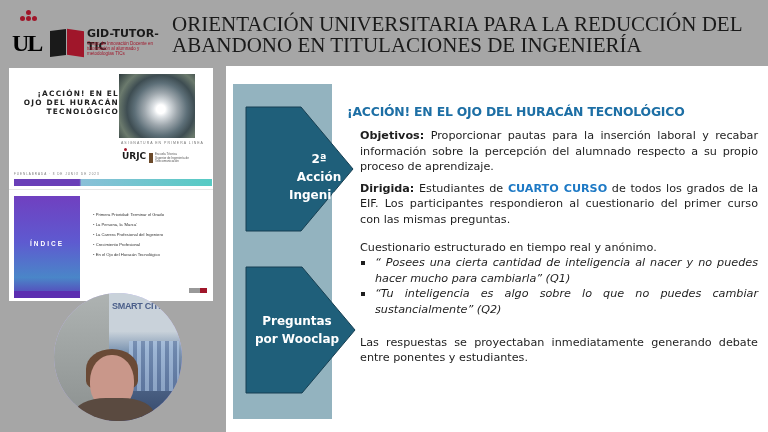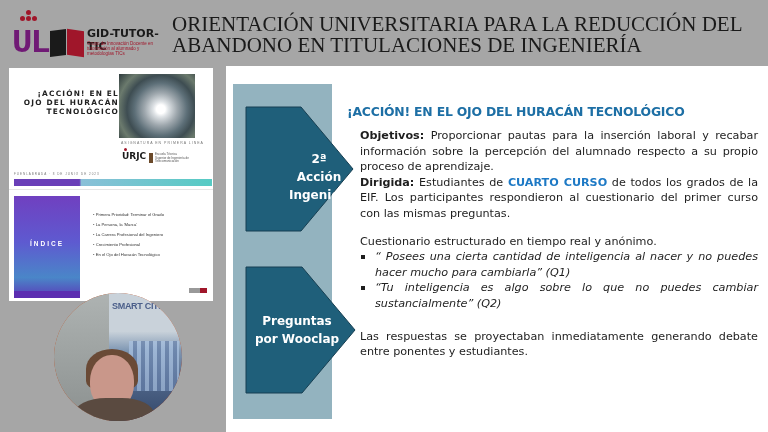--- a/index.html
+++ b/index.html
@@ -4,21 +4,21 @@
   <style>
     * { box-sizing: border-box; margin: 0; padding: 0; }
     html, body { width: 768px; height: 432px; overflow: hidden; }
     body {
       background: #a6a6a6;
       position: relative;
       font-family: "Liberation Sans", sans-serif;
     }
     
     .logo { position: absolute; left: 10px; top: 8px; width: 150px; height: 50px; }
-    .logo .ul { position: absolute; left: 2px; top: 20px; font-family: Liberation Mono, monospace; font-weight: bold; font-size: 34px; color: #701a75; letter-spacing: -2px; line-height: 30px; }
+    .logo .ul { position: absolute; left: 2px; top: 20px; font-family: Liberation Serif, serif; font-weight: bold; font-size: 24px; color: #000000; letter-spacing: -2px; line-height: 30px; }
     .logo .crown { position: absolute; left: 8px; top: 2px; width: 22px; height: 14px; }
     .logo .crown span { position: absolute; width: 5px; height: 5px; border-radius: 50%; background: #a0162a; }
     .logo .book { position: absolute; left: 40px; top: 22px; width: 34px; height: 26px; }
     .logo .book .left { position: absolute; left: 0; top: 0; width: 16px; height: 26px; background: #1a1a1a; transform: skewY(-8deg); }
     .logo .book .right { position: absolute; left: 17px; top: 0; width: 17px; height: 26px; background: #a0162a; transform: skewY(8deg); }
     .logo .gid { position: absolute; left: 77px; top: 19px; font-family: "DejaVu Sans", sans-serif; font-weight: bold; font-size: 11px; color: #1a1a1a; letter-spacing: 0; }
     .logo .sub { position: absolute; left: 77px; top: 33px; font-size: 4.5px; line-height: 5px; color: #a0162a; width: 70px; }
 
     .header-title {
       position: absolute; left: 172px; top: 14px; width: 590px;
@@ -54,21 +54,21 @@
     .thumb .indice .lbl { position: absolute; left: 0; top: 44px; width: 66px; text-align: center; font-size: 6.5px; font-weight: bold; letter-spacing: 2px; color: #ffffff; }
     .thumb .indice .foot { position: absolute; left: 0; bottom: 0; width: 66px; height: 7px; background: #5b2db0; }
     .thumb ul { position: absolute; left: 84px; top: 142px; list-style: none; }
     .thumb li { font-size: 4.2px; line-height: 10px; color: #333; white-space: nowrap; }
     .thumb li::before { content: "• "; }
     .thumb .tlogo { position: absolute; right: 6px; bottom: 8px; width: 18px; height: 5px; background: linear-gradient(90deg, #999 0 60%, #a0162a 60%); }
 
     
     .webcam {
       position: absolute; left: 54px; top: 293px; width: 128px; height: 128px; border-radius: 50%;
-      overflow: hidden; background: #c2410c;
+      overflow: hidden; background: #c4b5fd;
     }
     .webcam .wall { position: absolute; left: 0; top: 0; width: 55px; height: 128px; background: linear-gradient(180deg, #aeb3b2, #8c9190); }
     .webcam .poster { position: absolute; left: 55px; top: 0; width: 80px; height: 128px; background: linear-gradient(180deg, #c9d2da 0 30%, #7f97b3 45%, #4f6588 70%, #33476a 100%); }
     .webcam .poster .t { position: absolute; left: 3px; top: 8px; font-size: 9px; color: #4b5f8a; font-weight: bold; letter-spacing: -0.3px; white-space: nowrap; }
     .webcam .poster .bld { position: absolute; left: 20px; top: 48px; width: 50px; height: 50px; background: repeating-linear-gradient(90deg, #a9c2e2 0 4px, #6680aa 4px 8px); opacity: .7; }
     .webcam .face { position: absolute; left: 36px; top: 62px; width: 44px; height: 54px; border-radius: 48% 48% 45% 45%; background: #c9978a; }
     .webcam .hair { position: absolute; left: 32px; top: 56px; width: 52px; height: 40px; border-radius: 50% 50% 20% 20%; background: #6a4a36; }
     .webcam .body { position: absolute; left: 20px; top: 105px; width: 80px; height: 40px; border-radius: 40% 40% 0 0; background: #5a4a40; }
 
     
@@ -82,21 +82,21 @@
     }
     .chev1 { left: 19px; top: 40px; width: 110px; height: 126px; }
     .chev1 .lbl { top: 44px; padding-left: 44px; }
     .chev2 { left: 19px; top: 200px; width: 112px; height: 128px; }
     .chev2 .lbl { top: 46px; }
 
     .content { position: absolute; left: 122px; top: 38px; width: 410px; font-family: "DejaVu Sans", sans-serif; color: #1e1e1e; }
     .content .heading { font-weight: bold; font-size: 12.4px; color: #1d6fa5; letter-spacing: -0.2px; margin-left: -1px; }
     .content .body { margin-left: 12px; width: 398px; font-size: 11.2px; line-height: 15.6px; text-align: justify; }
     .content .obj { margin-top: 9px; }
-    .content .dir { margin-top: 0; }
+    .content .dir { margin-top: 6px; }
     .content b { font-weight: bold; }
     .content .accent { color: #1d79c5; font-weight: bold; }
     .content .cuest { margin-top: 12px; }
     .content ul { list-style: none; }
     .content li { position: relative; padding-left: 15px; font-style: italic; }
     .content li::before { content: ""; position: absolute; left: 1px; top: 6px; width: 4px; height: 4px; background: #1e1e1e; }
     .content .resp { margin-top: 17px; }
   </style>
 </head>
 <body>

